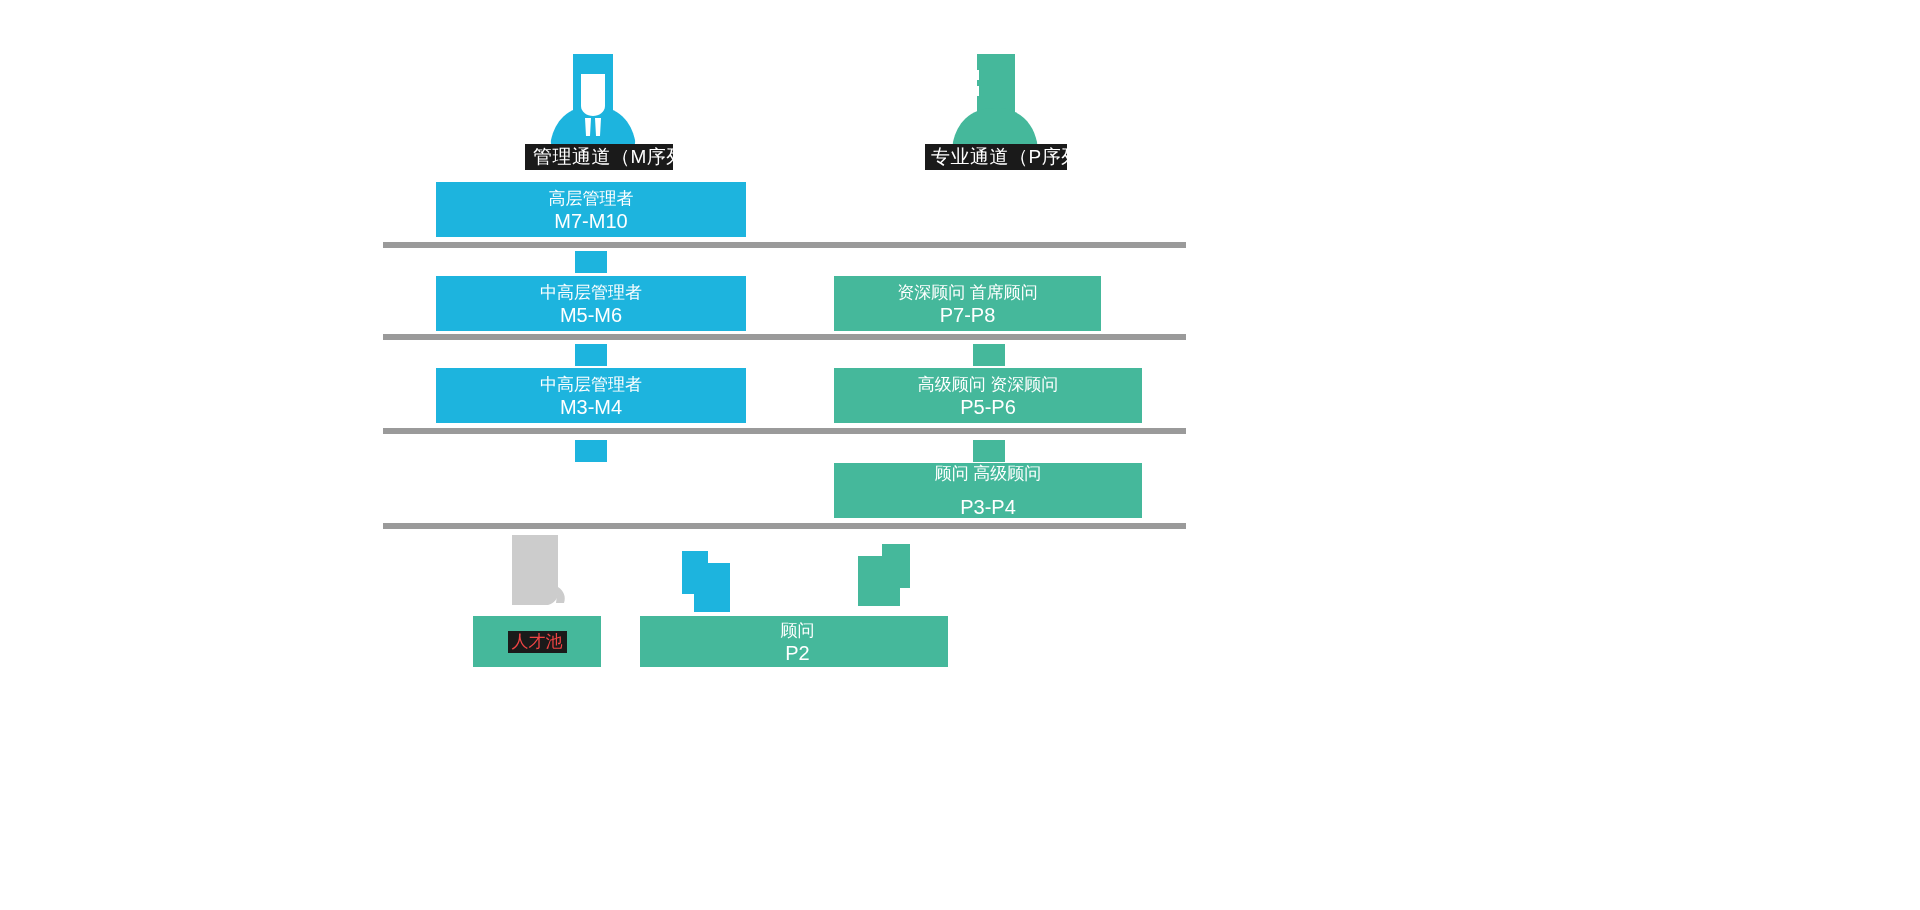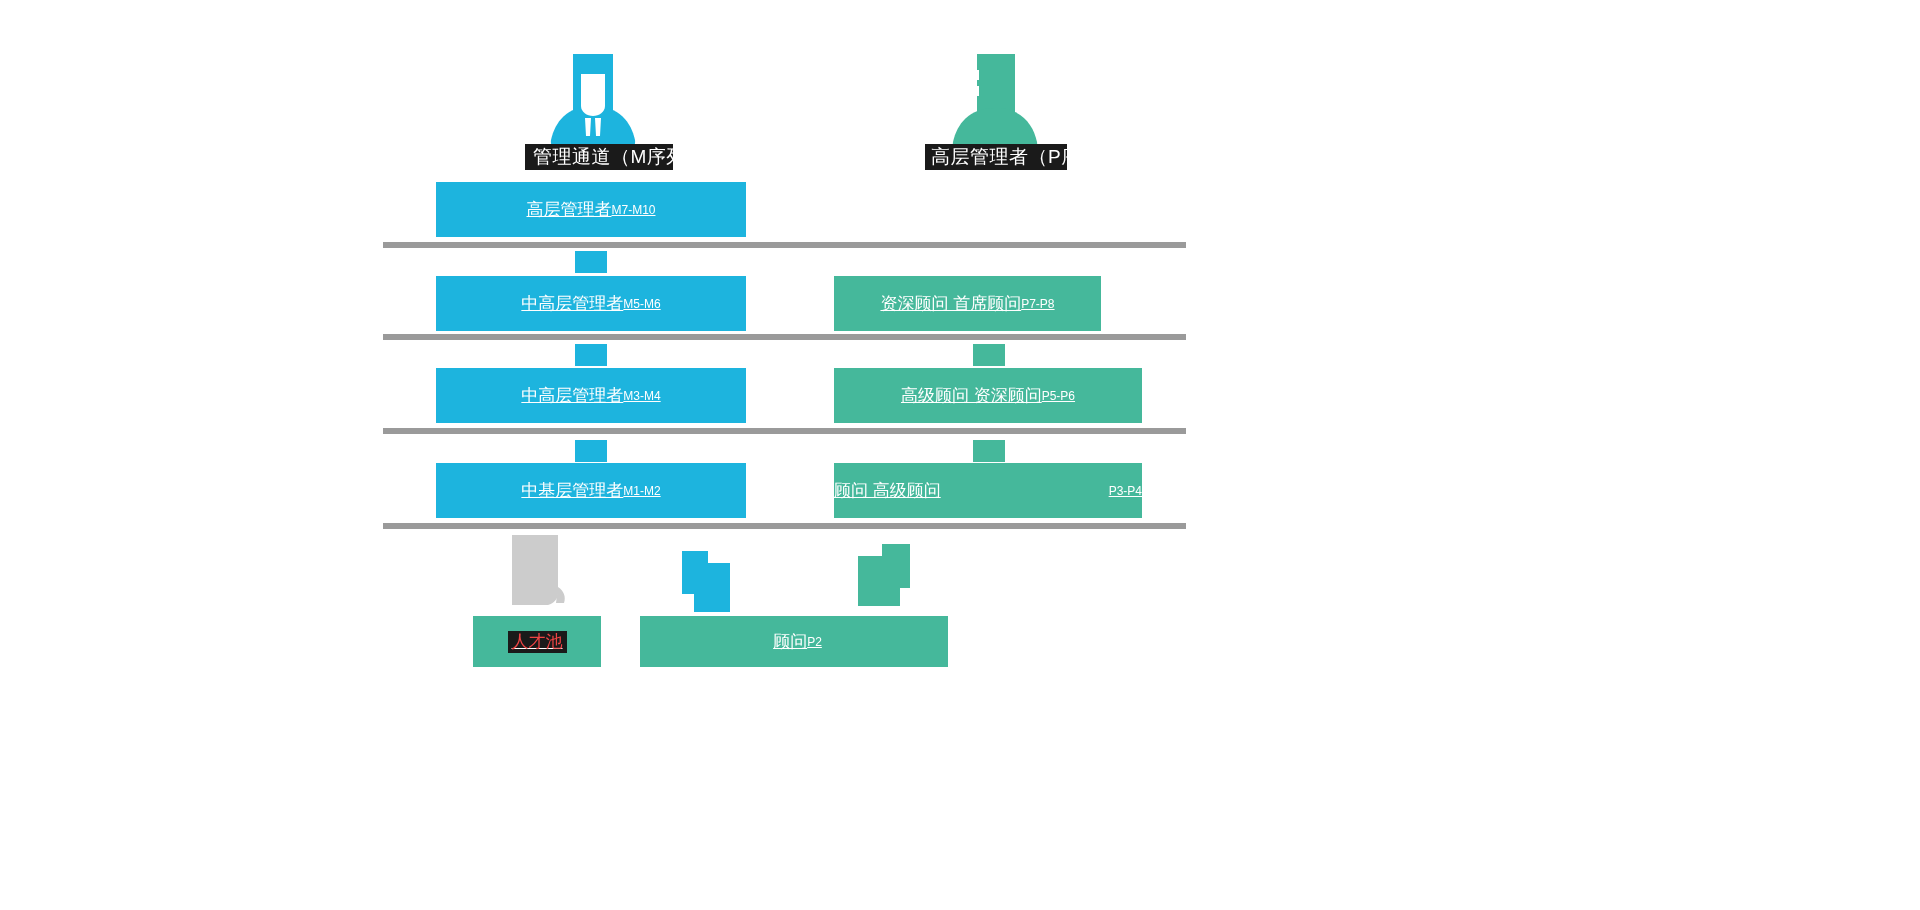--- a/index.html
+++ b/index.html
@@ -58,33 +58,33 @@
     position: absolute;
     width: 32px;
     height: 22px;
   }
 
   
   .lvl-box {
     position: absolute;
     box-sizing: border-box;
     display: flex;
+    flex-direction: column;
     align-items: center;
     justify-content: center;
     color: #ffffff;
     text-align: center;
-    text-decoration: underline;
   }
   .lvl-title {
     font-size: 17px;
     line-height: 22px;
     white-space: nowrap;
   }
   .lvl-code {
-    font-size: 12px;
+    font-size: 20px;
     line-height: 22px;
     white-space: nowrap;
   }
   .lvl-box.highlight .lvl-title {
     background: #1a1a1a;
     color: #ef4444;
     padding: 0 4px;
   }
 
   
@@ -112,21 +112,21 @@
   <div class="chan-icon" style="left:935px; top:48px;">
     <svg viewBox="0 0 120 110" xmlns="http://www.w3.org/2000/svg">
       <path fill="#45B89B" d="M42 6 h38 v66 h-38 z"></path>
       <path fill="#45B89B" d="M60 60 c-26 0 -38 16 -42 34 c-1 6 3 10 9 10 h66 c6 0 10 -4 9 -10 c-4 -18 -16 -34 -42 -34 z"></path>
       <path fill="#ffffff" d="M36 22 h8 v10 h-8 z M36 38 h8 v10 h-8 z"></path>
     </svg>
   </div>
 
   <div class="chan-title" style="left:525px; top:144px; width:134px;padding-left:8px;">管理通道（M序列）</div>
 
-  <div class="chan-title" style="left:925px; top:144px; width:130px;">高层管理者（P序列）</div>
+  <div class="chan-title" style="left:925px; top:144px; width:130px;">专业通道（P序列）</div>
 
   <div class="lvl-box" style="left:436px; top:182px; width:310px; height:55px; background:#1DB4DE;">
     <span class="lvl-title">高层管理者</span>
     <span class="lvl-code">M7-M10</span>
   </div>
 
   <div class="rail" style="left:383px; top:242px; width:803px;"></div>
 
   <div class="stub" style="left:575px; top:251px; background:#1DB4DE;"></div>
 
@@ -153,24 +153,20 @@
   <div class="lvl-box" style="left:834px; top:368px; width:308px; height:55px; background:#45B89B;">
     <span class="lvl-title">高级顾问 资深顾问</span>
     <span class="lvl-code">P5-P6</span>
   </div>
 
   <div class="rail" style="left:383px; top:428px; width:803px;"></div>
 
   <div class="stub" style="left:575px; top:440px; background:#1DB4DE;"></div>
   <div class="stub" style="left:973px; top:440px; background:#45B89B;"></div>
 
-  <div class="lvl-box" style="left:436px; top:463px; width:310px; height:55px; background:#1DB4DE;">
-    <span class="lvl-title">中基层管理者</span>
-    <span class="lvl-code">M1-M2</span>
-  </div>
 
   <div class="lvl-box" style="left:834px; top:463px; width:308px; height:55px; background:#45B89B;justify-content:space-between;">
     <span class="lvl-title">顾问 高级顾问</span>
     <span class="lvl-code">P3-P4</span>
   </div>
 
   <div class="rail" style="left:383px; top:523px; width:803px;"></div>
 
   <div class="ppl" style="left:510px; top:535px;">
     <svg viewBox="0 0 56 78" xmlns="http://www.w3.org/2000/svg">

